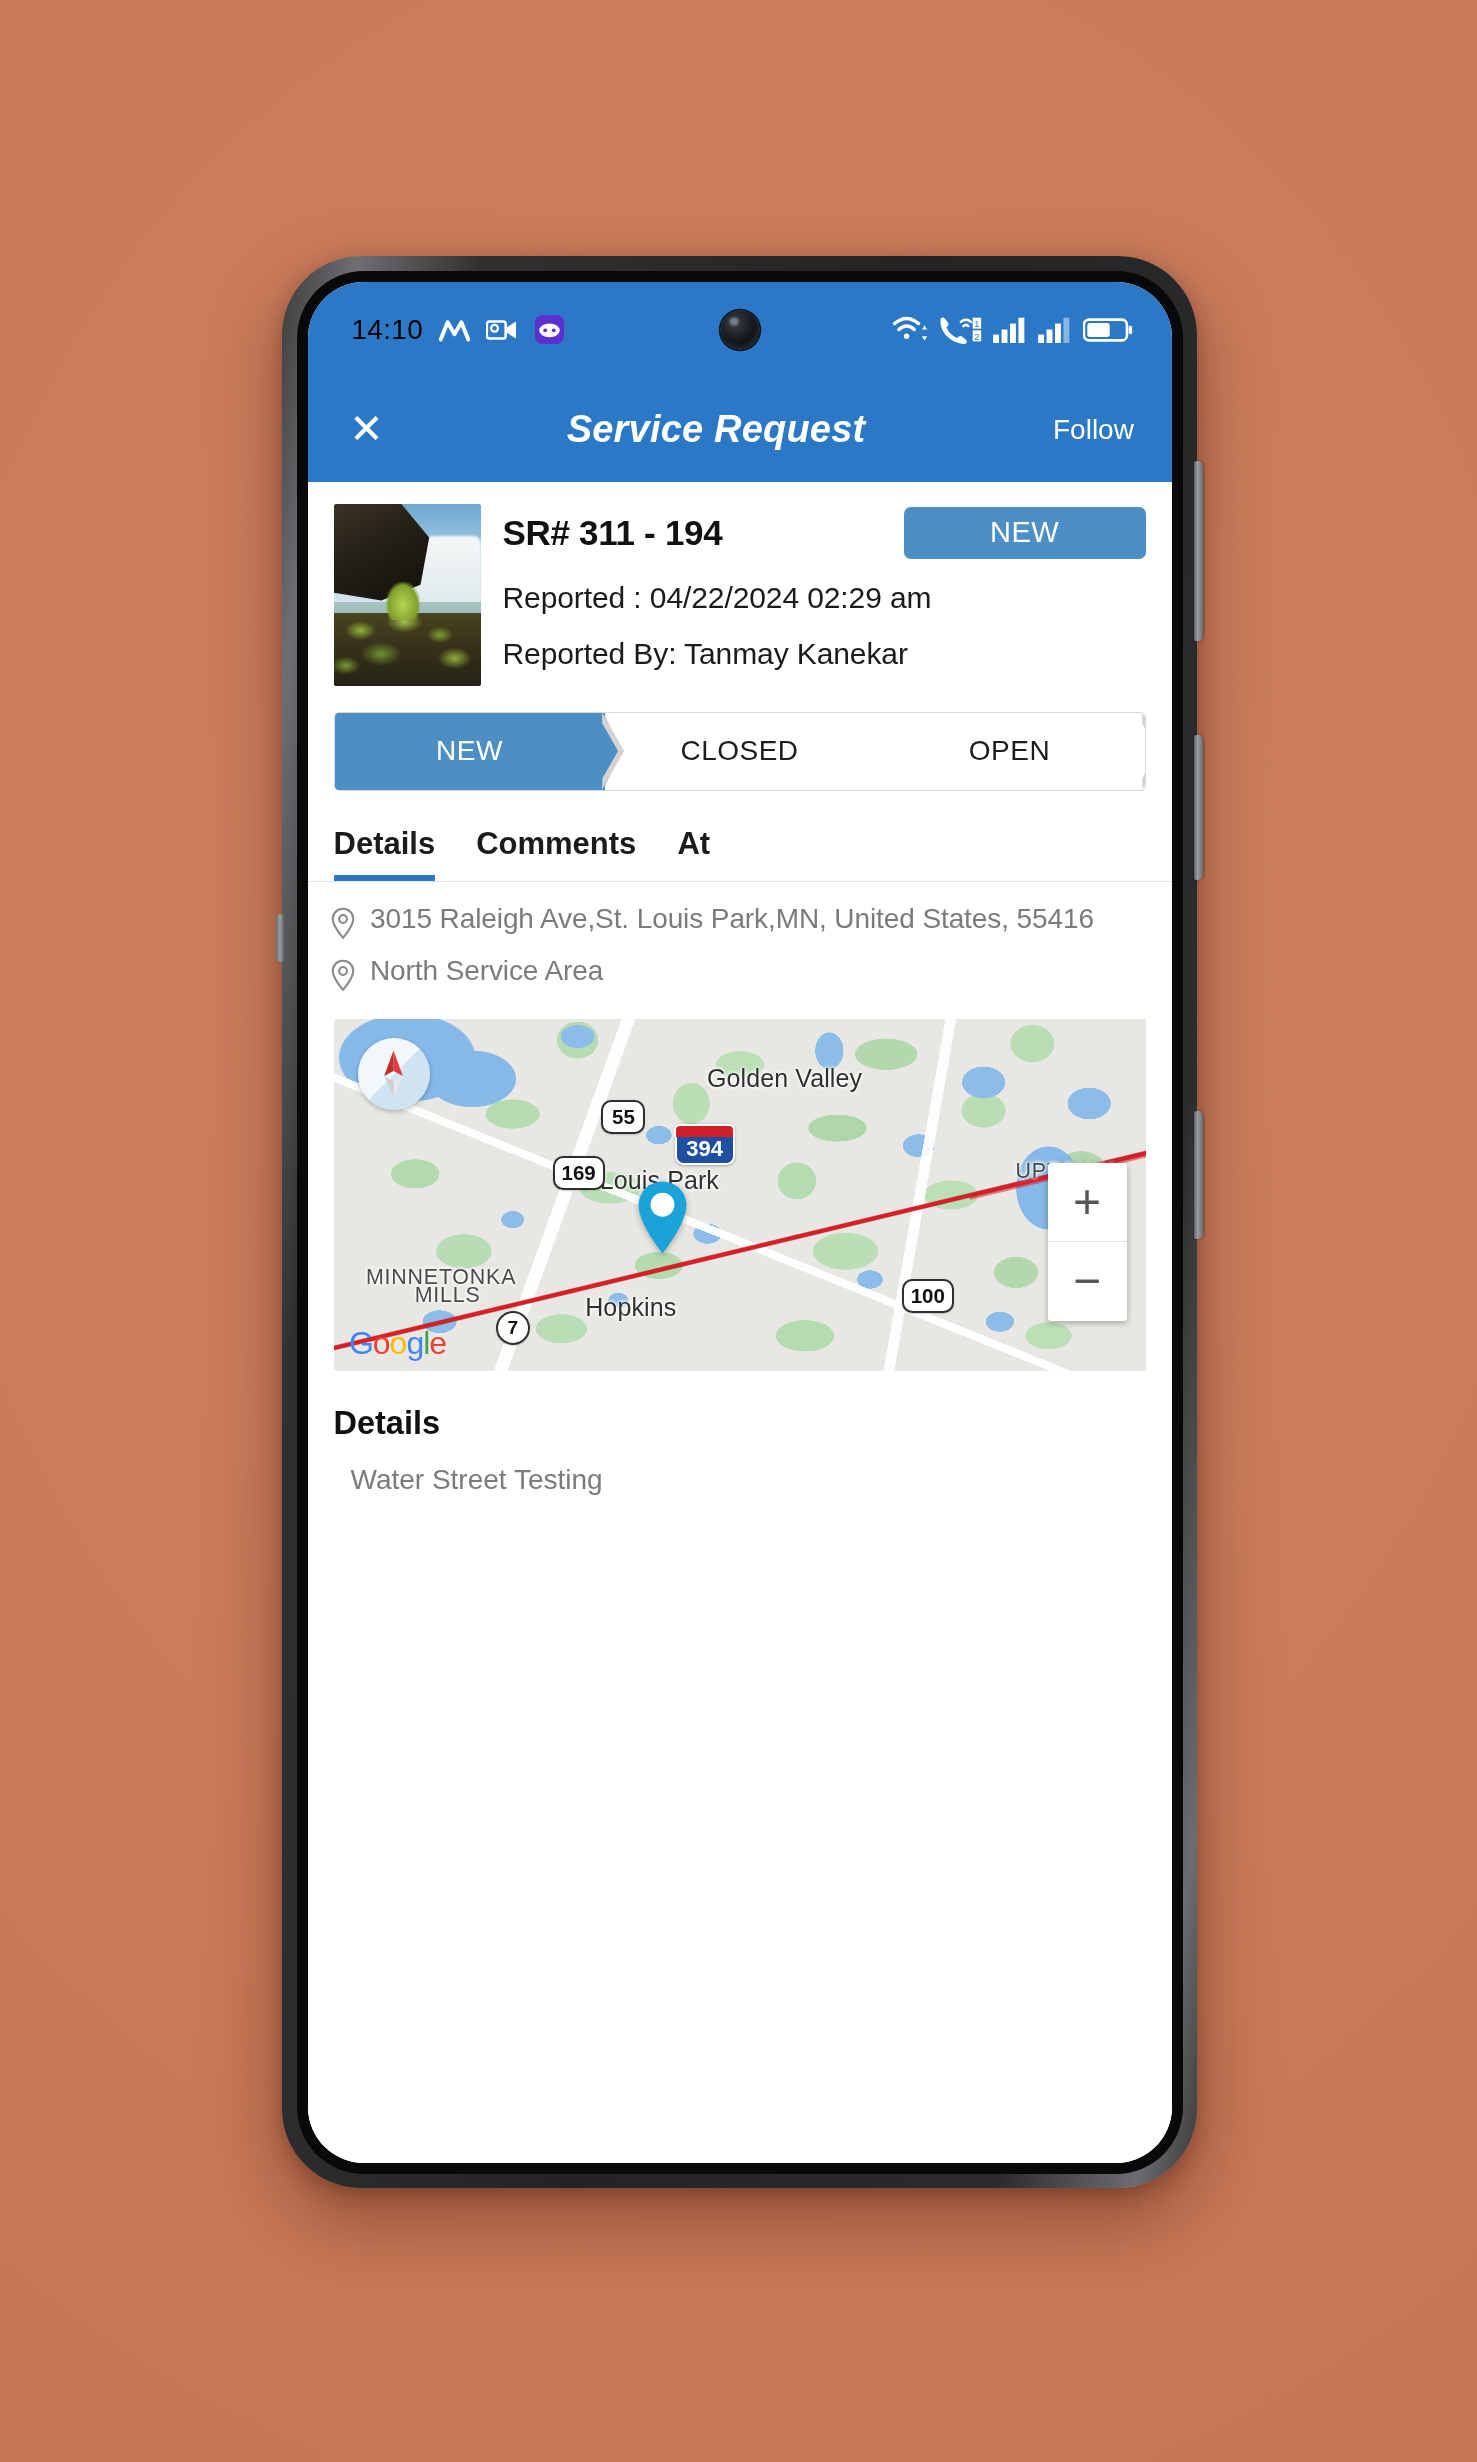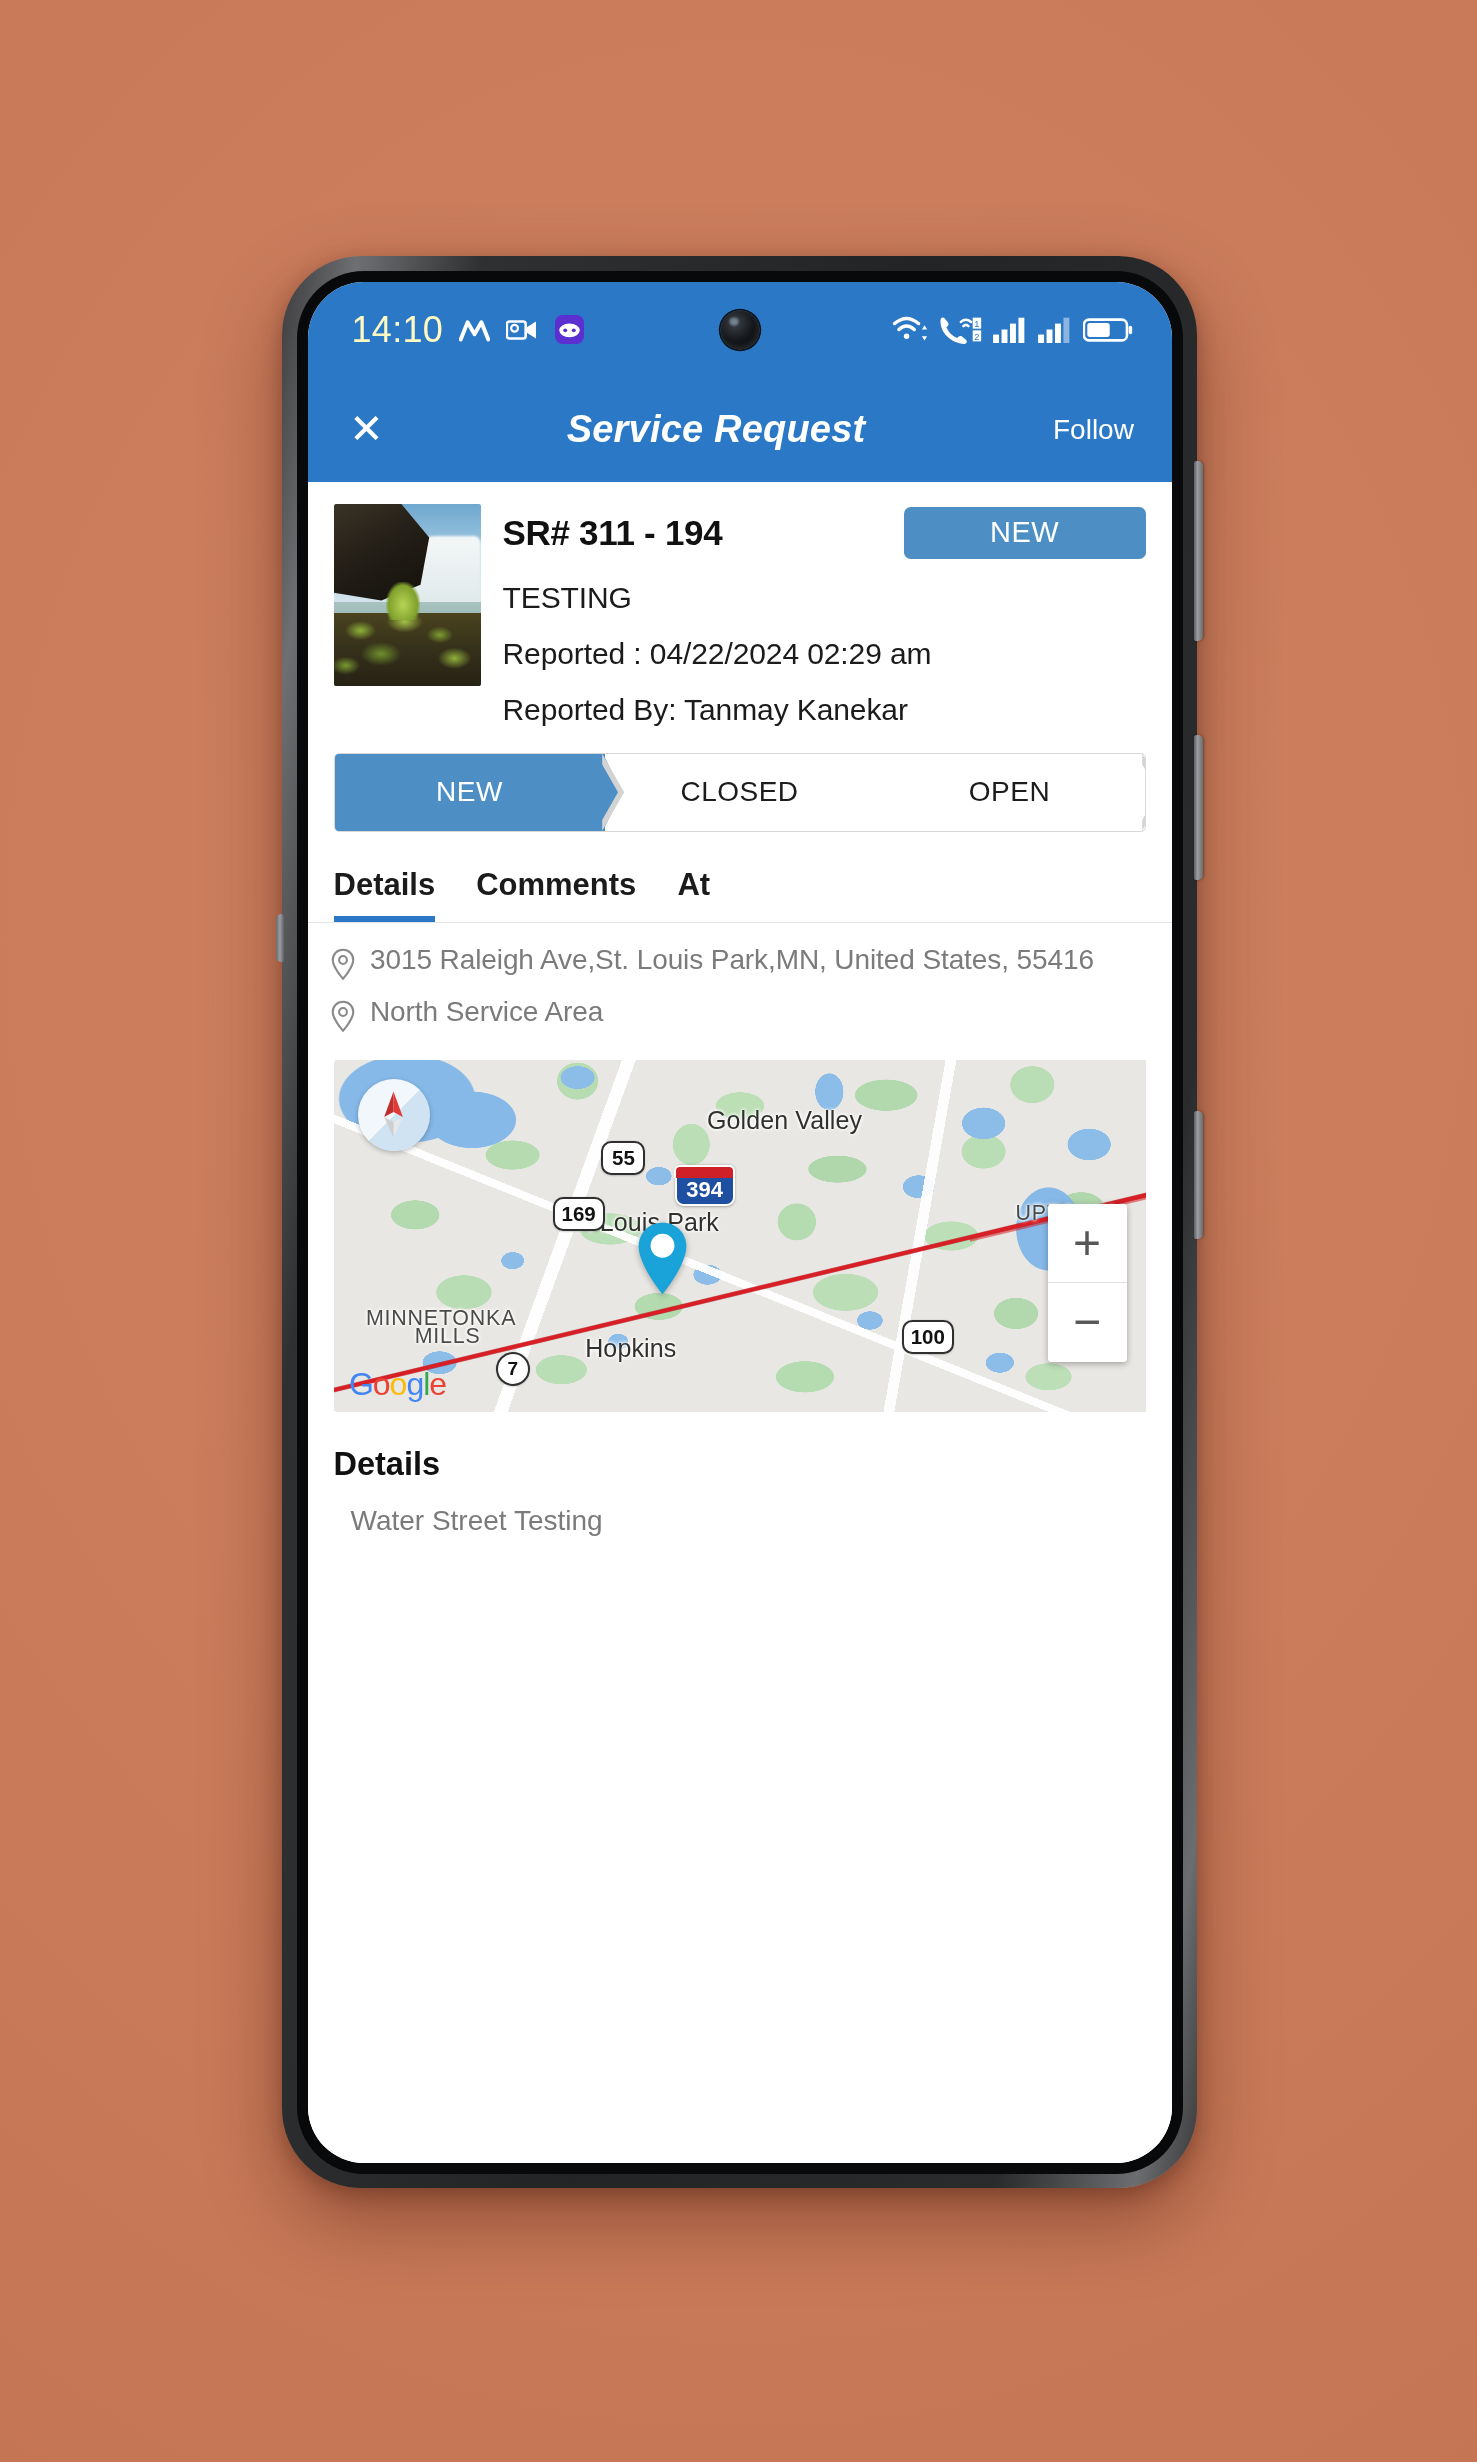--- a/index.html
+++ b/index.html
@@ -56,21 +56,21 @@
 
   
   #statusbar {
     height: 96px;
     background: #2b79c6;
     display: flex; align-items: center;
     padding: 0 39px 0 44px;
     position: relative;
   }
   #sb-left { display: flex; align-items: center; gap: 16.2px; }
-  #sb-time { color: #fef9c3; font-size: 36px; font-weight: 500; letter-spacing: 0.3px; }
+  #sb-time { color: #000000; font-size: 28px; font-weight: 500; letter-spacing: 0.3px; }
   .sb-ico { display: inline-flex; align-items: center; justify-content: center; }
   #sb-right { margin-left: auto; display: flex; align-items: center; gap: 9.4px; }
   #camera-hole {
     position: absolute; left: 50%; top: 50%;
     transform: translate(-50%,-50%);
     width: 39px; height: 39px; border-radius: 50%;
     background: radial-gradient(circle at 38% 32%, #3d4146 0%, #15181c 48%, #000 100%);
     box-shadow: 0 0 0 1.7px #0b1015, inset -1.7px -2.6px 5.1px rgba(255,255,255,.12);
   }
   #camera-hole::after {
@@ -447,21 +447,20 @@
             <div class="thumb-water"></div>
             <div class="thumb-cliff"></div>
             <div class="thumb-moss"></div>
             <div class="thumb-bush"></div>
           </div>
           <div id="sr-info">
             <div id="sr-row1">
               <div id="sr-number">SR# 311 - 194</div>
               <div id="sr-status-badge">NEW</div>
             </div>
-            <div class="sr-line">TESTING</div>
             <div class="sr-line">Reported : 04/22/2024 02:29 am</div>
             <div class="sr-line">Reported By: Tanmay Kanekar</div>
           </div>
         </div>
 
         <div id="stepper">
           <div class="step active">
             <span>NEW</span>
             <span class="arrow"></span>
           </div>

